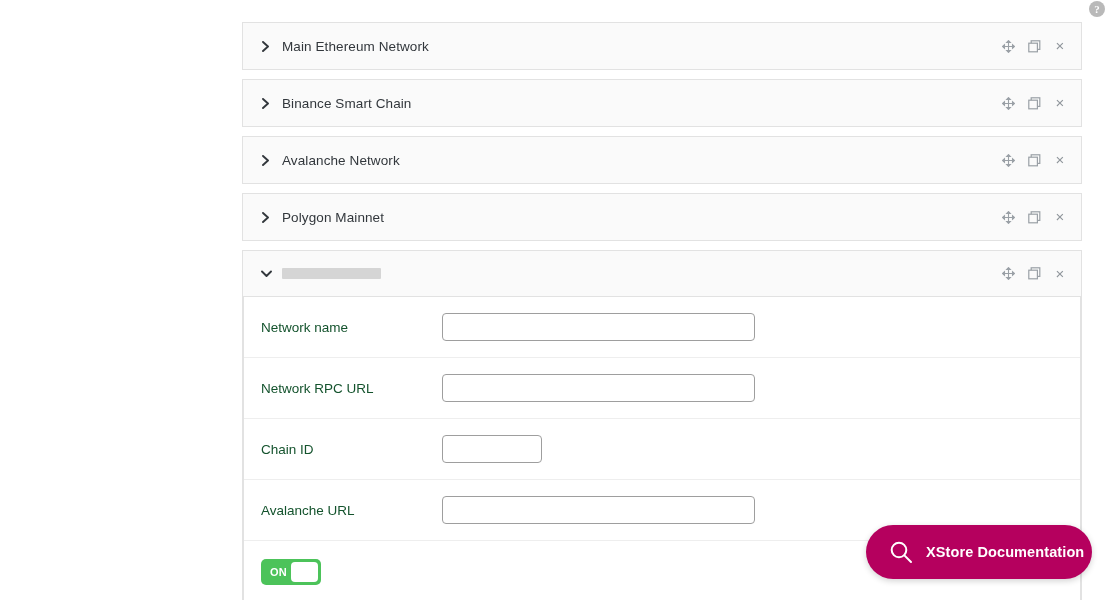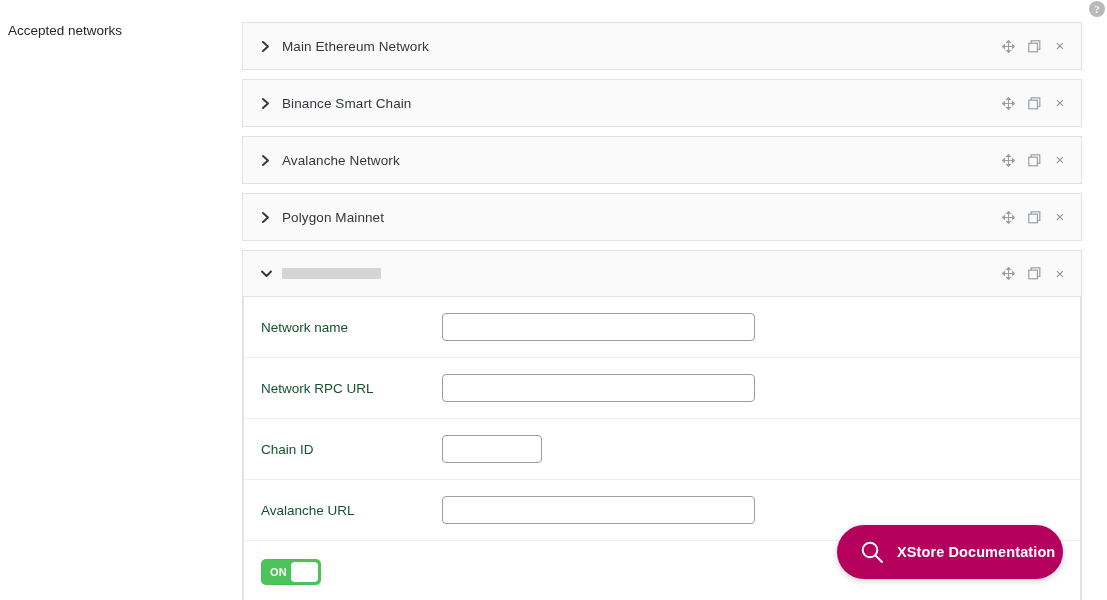--- a/index.html
+++ b/index.html
@@ -189,21 +189,21 @@
     top: 3px;
     width: 27px;
     height: 20px;
     background: #ffffff;
     border-radius: 4px;
   }
 
   
   .docs-pill {
     position: absolute;
-    left: 837px;
+    left: 866px;
     top: 525px;
     width: 226px;
     height: 54px;
     background: #b5005e;
     border-radius: 27px;
     display: flex;
     align-items: center;
     padding-left: 22px;
     cursor: pointer;
     box-shadow: 0 2px 6px rgba(0,0,0,.18);
@@ -223,21 +223,20 @@
     letter-spacing: 0.1px;
   }
 </style>
 </head>
 <body>
 
 <div id="root">
 
   <div class="help-icon">?</div>
 
-  <div class="field-label-left">Accepted networks</div>
 
   <div class="content-col">
 
     <div class="acc-item">
       <div class="acc-head">
         <span class="chev">
           <svg width="8" height="11" viewBox="0 0 8 11">
               <path d="M1 1 L6 5.5 L1 10" stroke="currentColor" stroke-width="1.9" fill="none" stroke-linecap="round" stroke-linejoin="round"></path>
             </svg>
         </span>

